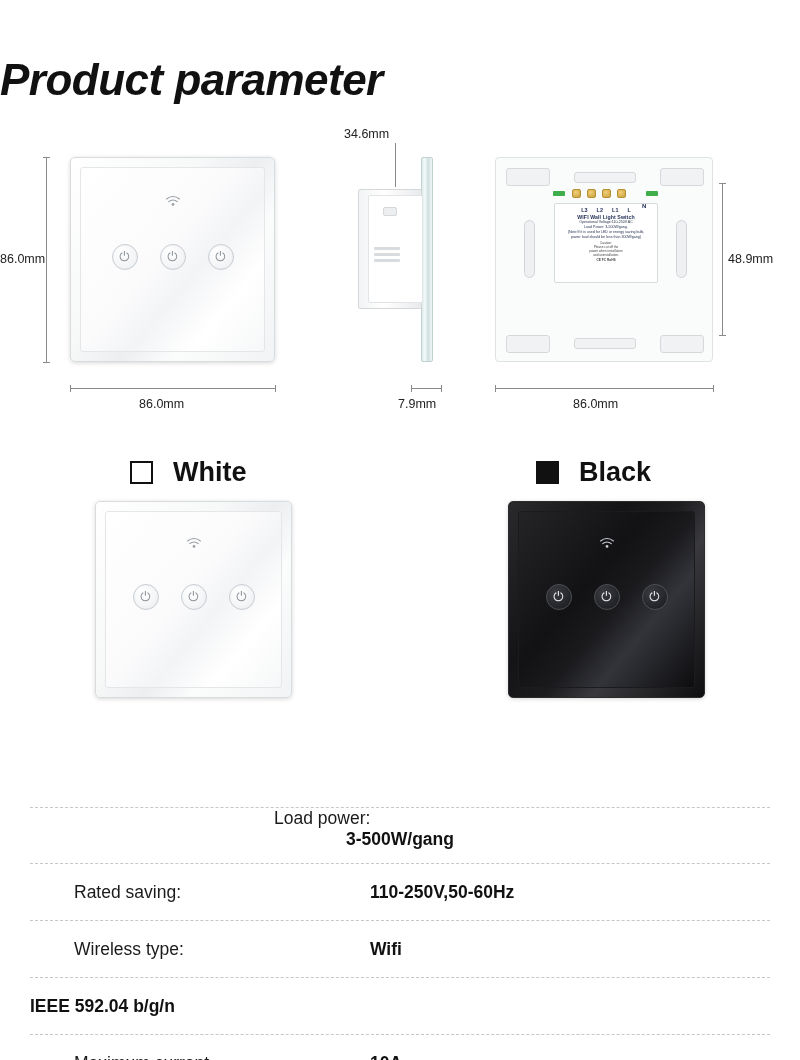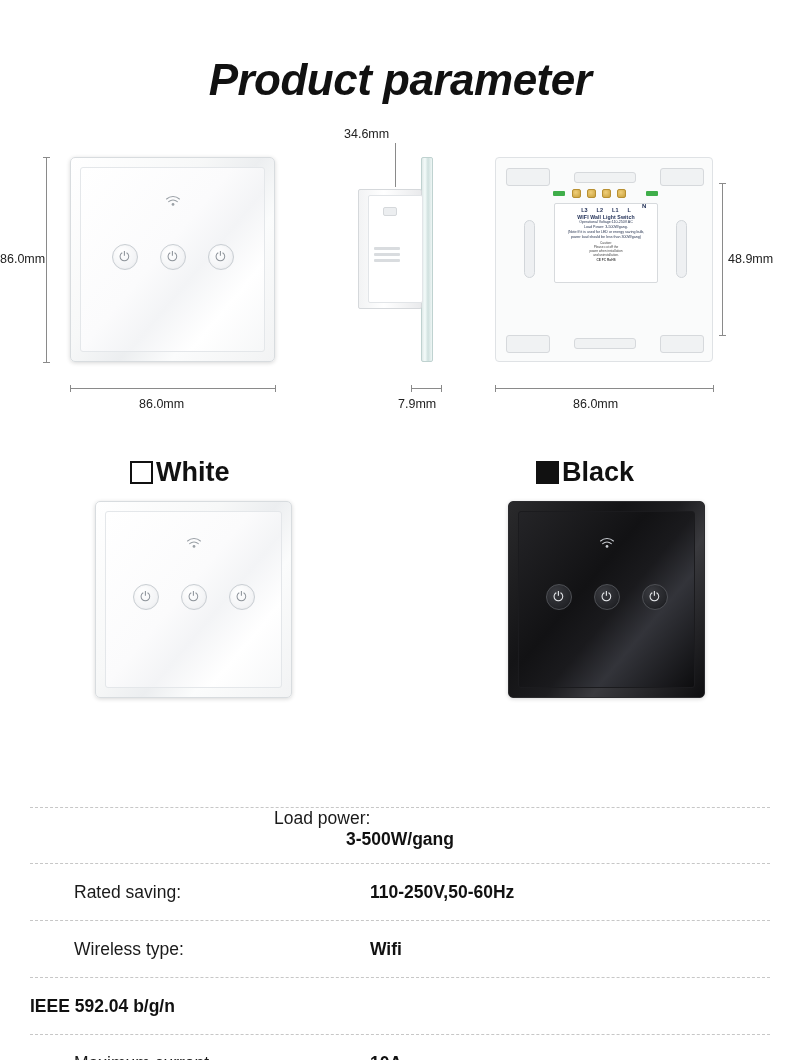--- a/index.html
+++ b/index.html
@@ -8,21 +8,20 @@
     width: 800px; height: 1060px;
     background: #ffffff;
     font-family: "Liberation Sans", sans-serif;
     color: #1a1a1a;
     overflow: hidden;
   }
   .page { position: relative; width: 800px; height: 1060px; }
 
   
   .title {
-    text-align: center;
     font-size: 44px;
     font-weight: 800;
     font-style: italic;
     letter-spacing: -0.5px;
     margin-top: 55px;
     color: #111;
   }
 
   
   .diagram-row {
@@ -163,21 +162,21 @@
     position: absolute; background: #3fae4a; border-radius: 1px;
   }
   .back-notch {
     position: absolute; background: #f0f2f3; border: 1px solid #d6d9dc; border-radius: 3px;
   }
 
   
   .variants { position: relative; margin-top: 22px; height: 270px; }
   .variant-head {
     position: absolute;
-    display: flex; align-items: center; gap: 3px;
+    display: flex; align-items: center; gap: 20px;
     font-size: 27px; font-weight: 700; color: #111;
   }
   .swatch { width: 23px; height: 23px; border: 2px solid #111; }
   .swatch.white { background: #ffffff; }
   .swatch.black { background: #111111; }
 
   
   .spec-table {
     position: absolute;
     left: 30px; right: 30px;

